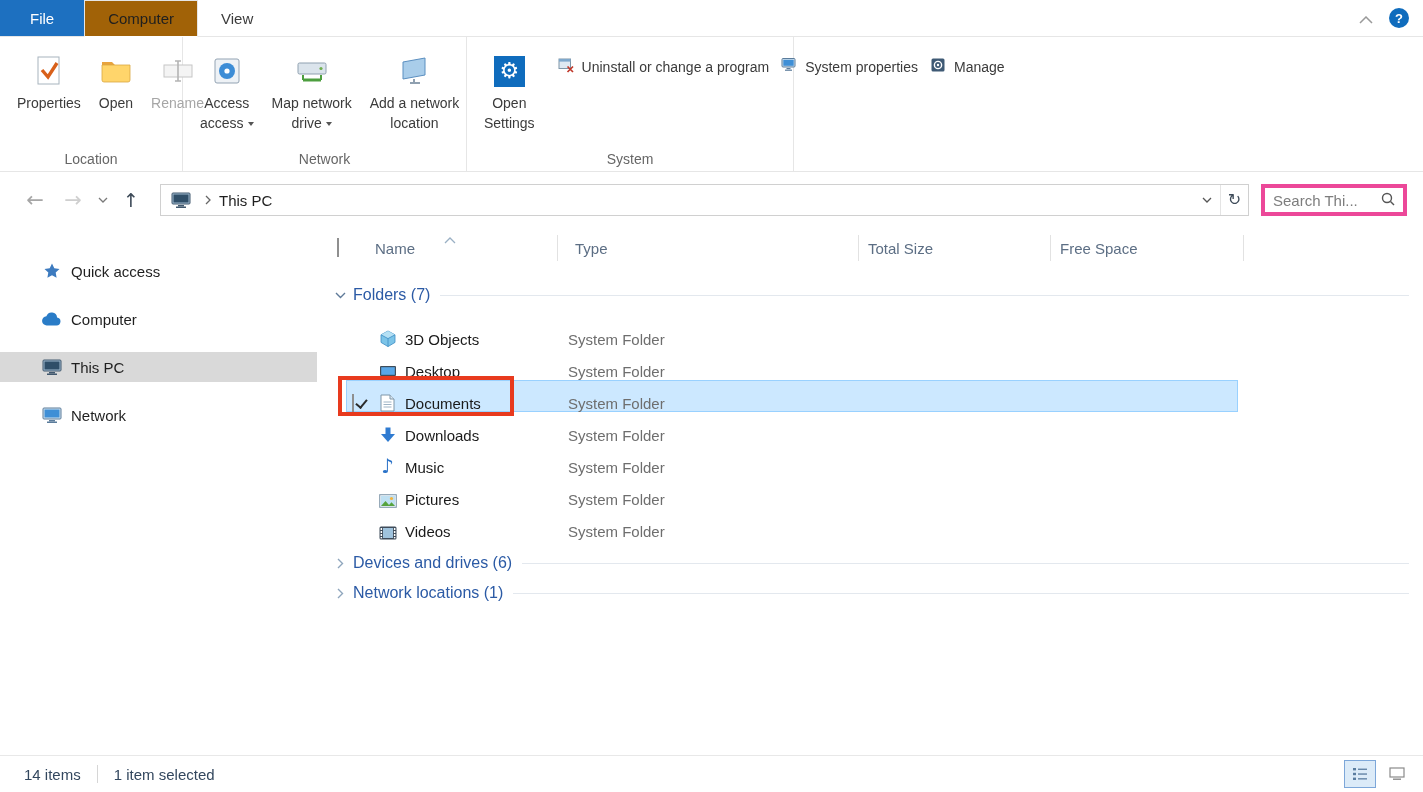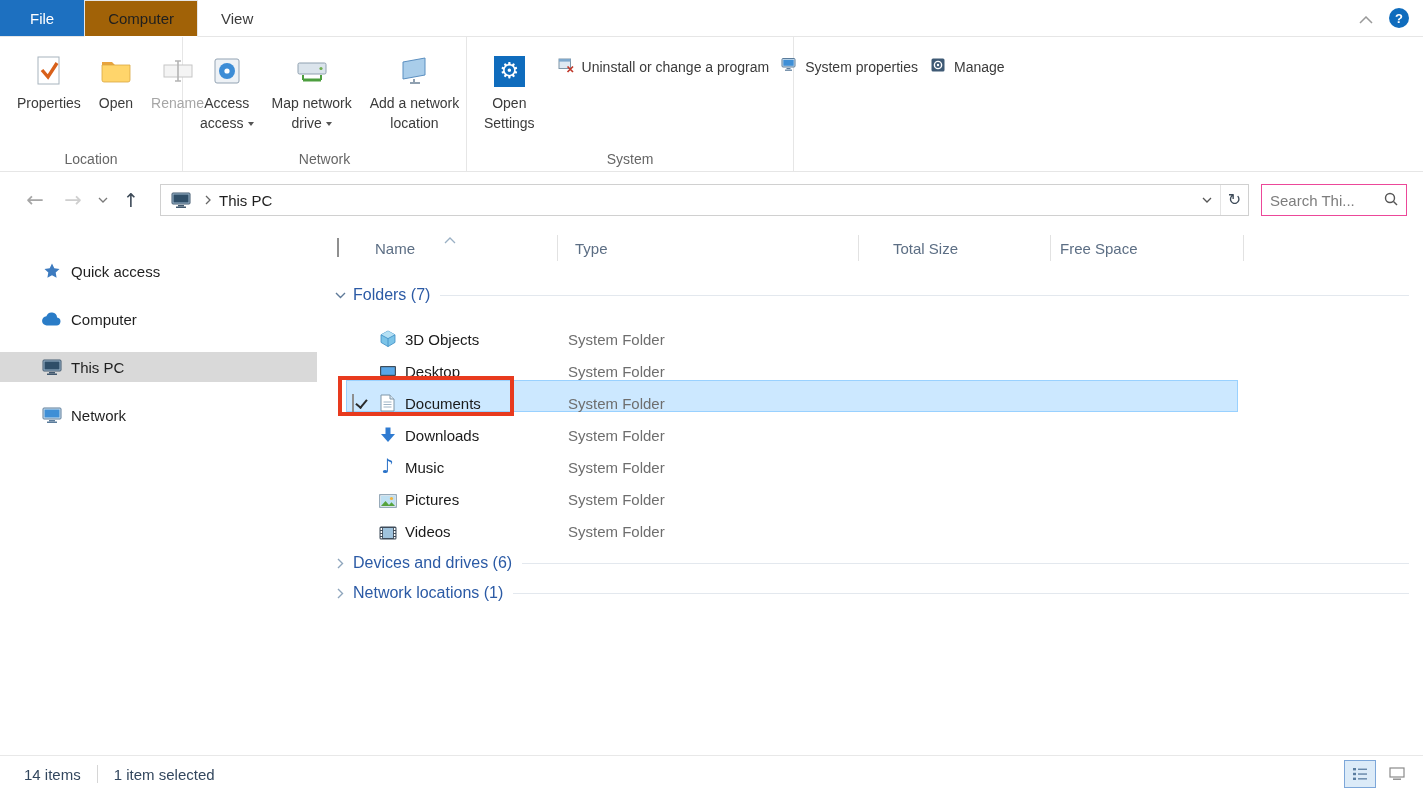--- a/index.html
+++ b/index.html
@@ -40,21 +40,21 @@
   .arr-fwd{font-size:21px;color:#cfcfcf;width:38px}
   .arr-chevron{width:22px}
   .arr-up{font-size:19px;color:#3d4a58;width:34px}
   .addressbar{flex:1;height:32px;border:1px solid #d0d0d0;display:flex;align-items:center;background:#fff;margin-right:12px}
   .addr-icon{margin:0 6px 0 10px;display:flex}
   .addr-chev{margin:0 8px;display:flex}
   .addr-text{font-size:15px;color:#1f1f1f}
   .addr-spacer{flex:1}
   .addr-drop{width:26px;display:flex;align-items:center;justify-content:center;align-self:stretch}
   .addr-refresh{width:28px;display:flex;align-items:center;justify-content:center;align-self:stretch;border-left:1px solid #e4e4e4;font-size:16px;color:#3d4a58}
-  .searchbox{width:146px;height:32px;border:1px solid #ec4899;display:flex;align-items:center;padding:0 8px;background:#fff;flex-shrink:0}
+  .searchbox{width:146px;height:32px;border:4px solid #ec4899;display:flex;align-items:center;padding:0 8px;background:#fff;flex-shrink:0}
   .searchbox input{border:none;outline:none;flex:1;font-family:"Liberation Sans",sans-serif;font-size:15px;color:#333;min-width:0}
   .searchbox input::placeholder{color:#7d7d7d}
 
   
   .bodyarea{position:absolute;top:229px;bottom:37px;left:0;right:0;display:flex;background:#fff}
   .sidebar{width:317px;flex-shrink:0;padding-top:27px}
   .side-item{height:30px;display:flex;align-items:center;padding-left:42px;gap:9px;font-size:15px;color:#1f1f1f;margin-bottom:18px}
   .side-item.selected{background:#d9d9d9}
   .side-icon{width:20px;display:flex;justify-content:center}
 
@@ -321,21 +321,21 @@
 
   <div class="main">
 
     <div class="colheaders">
       <span class="chkbox hdr-chk"></span>
       <span class="sortcaret"><svg width="12" height="7" viewBox="0 0 12 7">
             <path d="M1 6l5-5 5 5" fill="none" stroke="#9ab0c4" stroke-width="1.3"></path>
           </svg></span>
       <span class="colhead" style="left:58px">Name</span>
       <span class="colhead" style="left:258px">Type</span>
-      <span class="colhead" style="left:576px">Total Size</span>
+      <span class="colhead" style="left:551px">Total Size</span>
       <span class="colhead" style="left:743px">Free Space</span>
       <span class="colsep" style="left:240px"></span>
       <span class="colsep" style="left:541px"></span>
       <span class="colsep" style="left:733px"></span>
       <span class="colsep" style="left:926px"></span>
     </div>
 
     <div class="group-row first">
       <span class="group-chevron">
           <svg width="11" height="7" viewBox="0 0 11 7">

